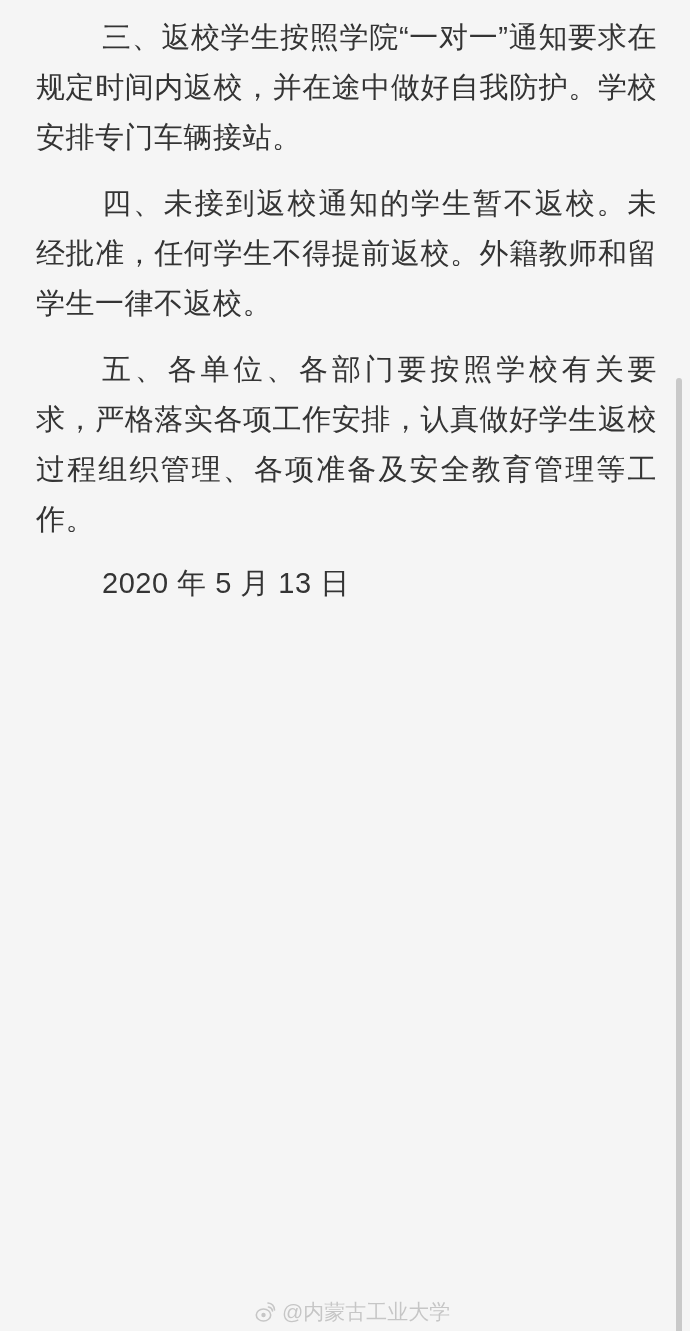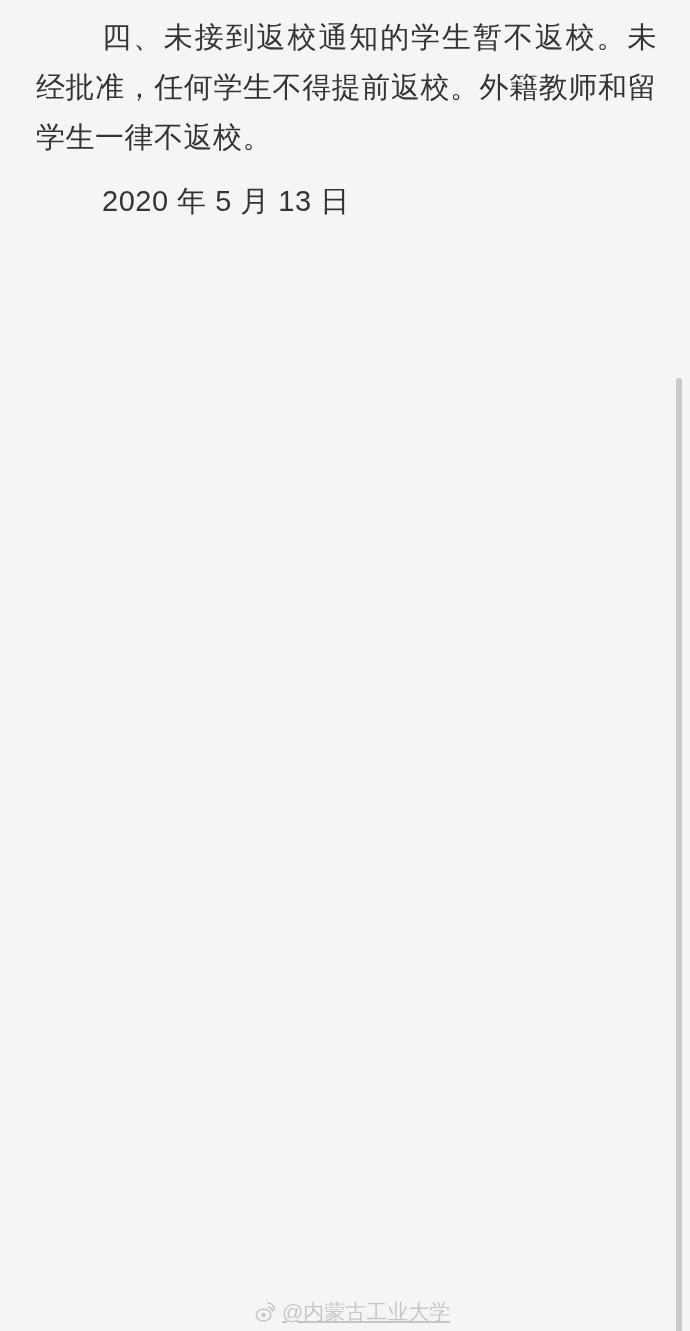--- a/index.html
+++ b/index.html
@@ -47,41 +47,42 @@
     left: 253px;
     top: 1298px;
     display: flex;
     align-items: center;
     gap: 3px;
     color: #c6c6c6;
     font-size: 21px;
     line-height: 28px;
     white-space: nowrap;
     text-shadow: 0 0 1px rgba(255,255,255,0.8);
-    text-decoration: underline;
   }
   .watermark svg {
     display: block;
   }
   .scrollbar-thumb {
     position: absolute;
     right: 8px;
     top: 378px;
     width: 6px;
     height: 953px;
     background: #c9c9c9;
     border-radius: 3px 3px 0 0;
   }
 </style>
 </head>
 <body>
 
 <main class="doc">
   <div>
+      <p>三、返校学生按照学院“一对一”通知要求在规定时间内返校，并在途中做好自我防护。学校安排专门车辆接站。</p>
       <p>四、未接到返校通知的学生暂不返校。未经批准，任何学生不得提前返校。外籍教师和留学生一律不返校。</p>
+      <p>五、各单位、各部门要按照学校有关要求，严格落实各项工作安排，认真做好学生返校过程组织管理、各项准备及安全教育管理等工作。</p>
     </div>
   <p class="dateline">2020 年 5 月 13 日</p>
 </main>
 
 <div class="watermark">
   <span>
     <svg width="26" height="26" viewBox="0 0 26 26" fill="none">
       <ellipse cx="10.5" cy="16" rx="7.2" ry="6" stroke="#c6c6c6" stroke-width="1.6"></ellipse>
       <circle cx="10.5" cy="16" r="2.2" fill="#c6c6c6"></circle>
       <path d="M15 4 q6 0.5 6.5 7" stroke="#c6c6c6" stroke-width="1.6" fill="none" stroke-linecap="round"></path>

